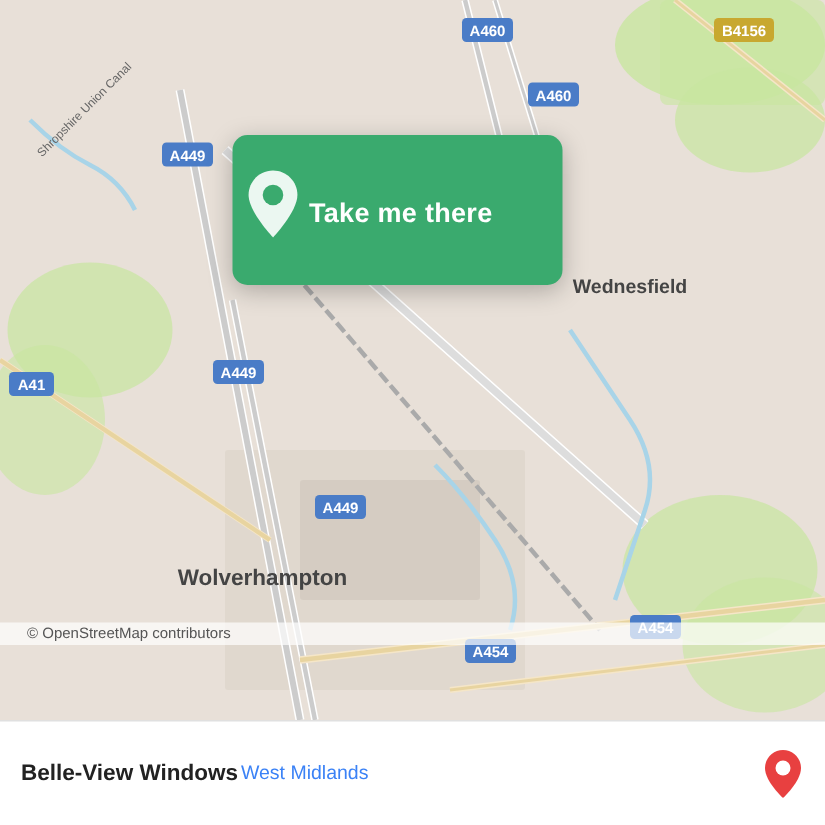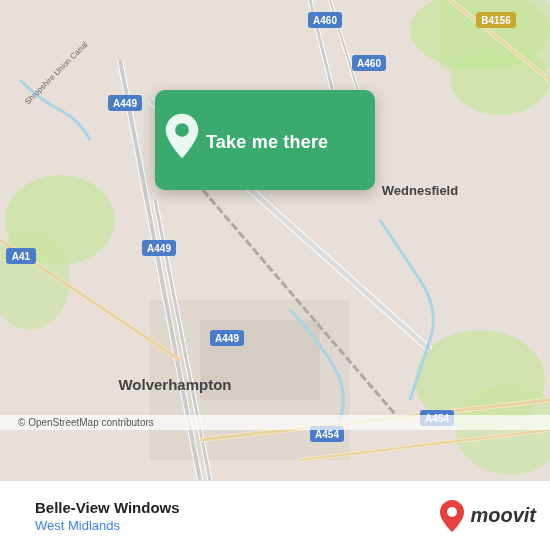--- a/index.html
+++ b/index.html
@@ -66,23 +66,22 @@
       display: flex;
       align-items: center;
       justify-content: space-between;
       padding: 0 14px 0 14px;
       border-top: 1px solid #e0e0e0;
       position: relative;
     }
 
     #location-info {
       display: flex;
-      flex-direction: column;
+      flex-direction: row;
       gap: 2px;
-      margin-left: 21px;
     }
 
     #copyright-text {
       font-size: 10px;
       color: #888;
       position: absolute;
       bottom: 50px;
       left: 0;
       width: 100%;
       background: rgba(255,255,255,0.7);
@@ -222,15 +221,14 @@
 <div id="bottom-bar">
   <div id="location-info">
     <span id="location-name">Belle-View Windows</span>
     <span id="location-region">West Midlands</span>
   </div>
   <div id="moovit-logo">
     <svg id="moovit-pin" viewBox="0 0 28 34" xmlns="http://www.w3.org/2000/svg">
       <path d="M14 1C7.4 1 2 6.4 2 13C2 22 14 33 14 33C14 33 26 22 26 13C26 6.4 20.6 1 14 1Z" fill="#e84040"></path>
       <circle cx="14" cy="13" r="5" fill="white"></circle>
     </svg>
-    <span id="moovit-text">moovit</span>
   </div>
 </div>
 
 </body></html>

